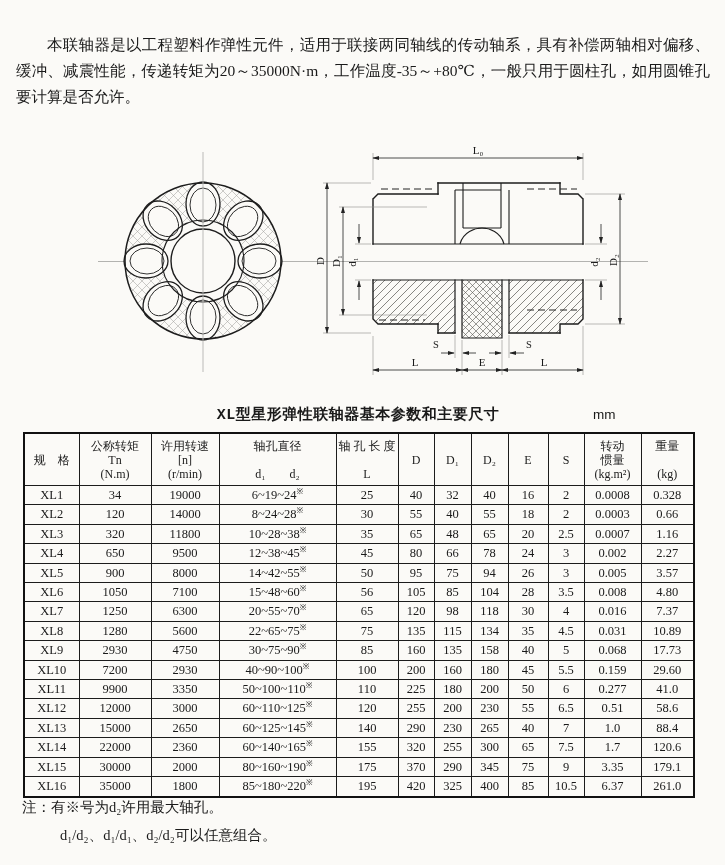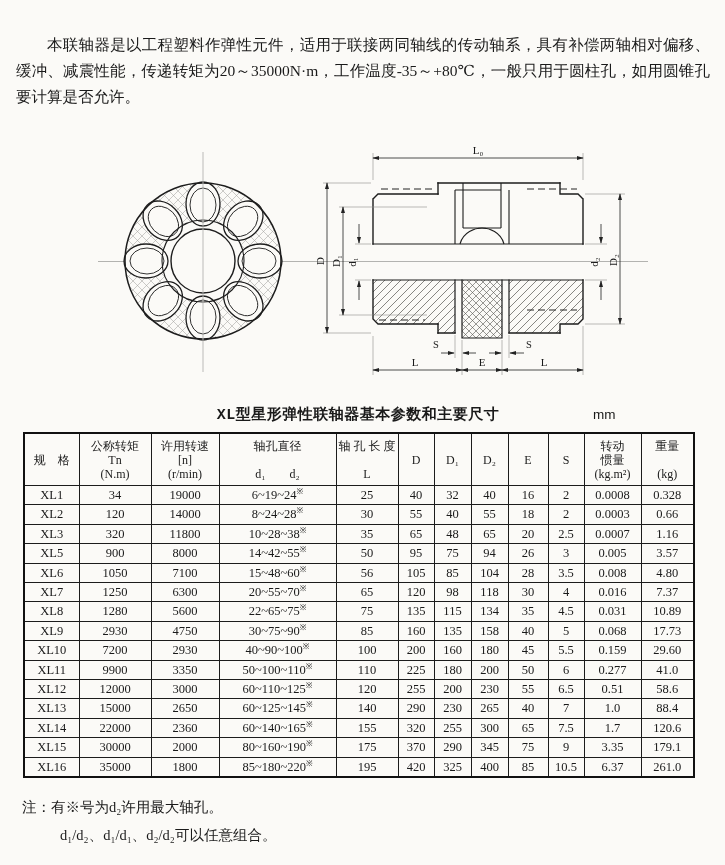--- a/index.html
+++ b/index.html
@@ -307,20 +307,34 @@
           <td>35</td>
           <td>65</td>
           <td>48</td>
           <td>65</td>
           <td>20</td>
           <td>2.5</td>
           <td>0.0007</td>
           <td>1.16</td>
         </tr>
         <tr>
+          <td>XL4</td>
+          <td>650</td>
+          <td>9500</td>
+          <td>12~38~45<sup>※</sup></td>
+          <td>45</td>
+          <td>80</td>
+          <td>66</td>
+          <td>78</td>
+          <td>24</td>
+          <td>3</td>
+          <td>0.002</td>
+          <td>2.27</td>
+        </tr>
+        <tr>
           <td>XL5</td>
           <td>900</td>
           <td>8000</td>
           <td>14~42~55<sup>※</sup></td>
           <td>50</td>
           <td>95</td>
           <td>75</td>
           <td>94</td>
           <td>26</td>
           <td>3</td>

